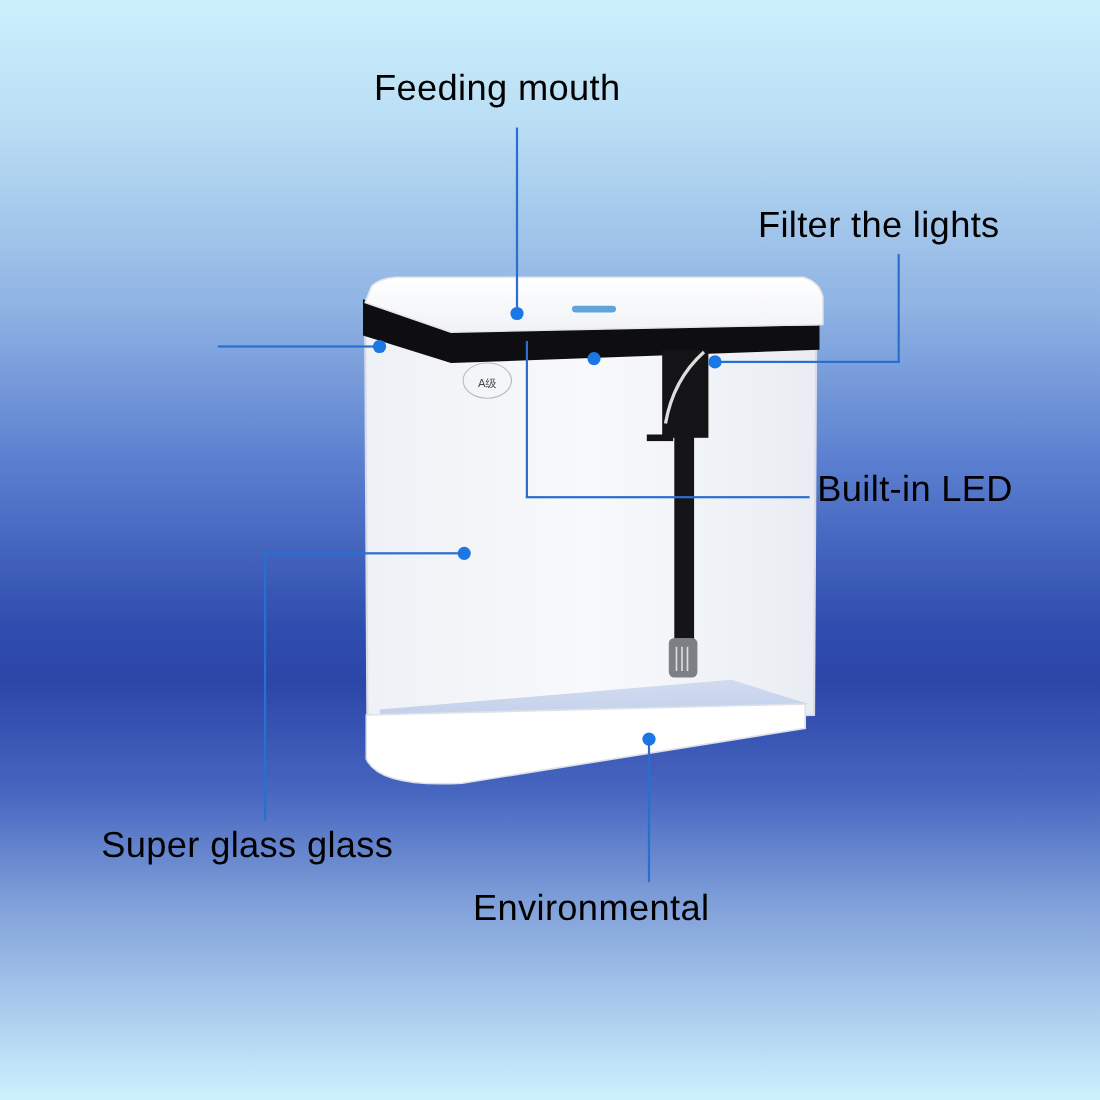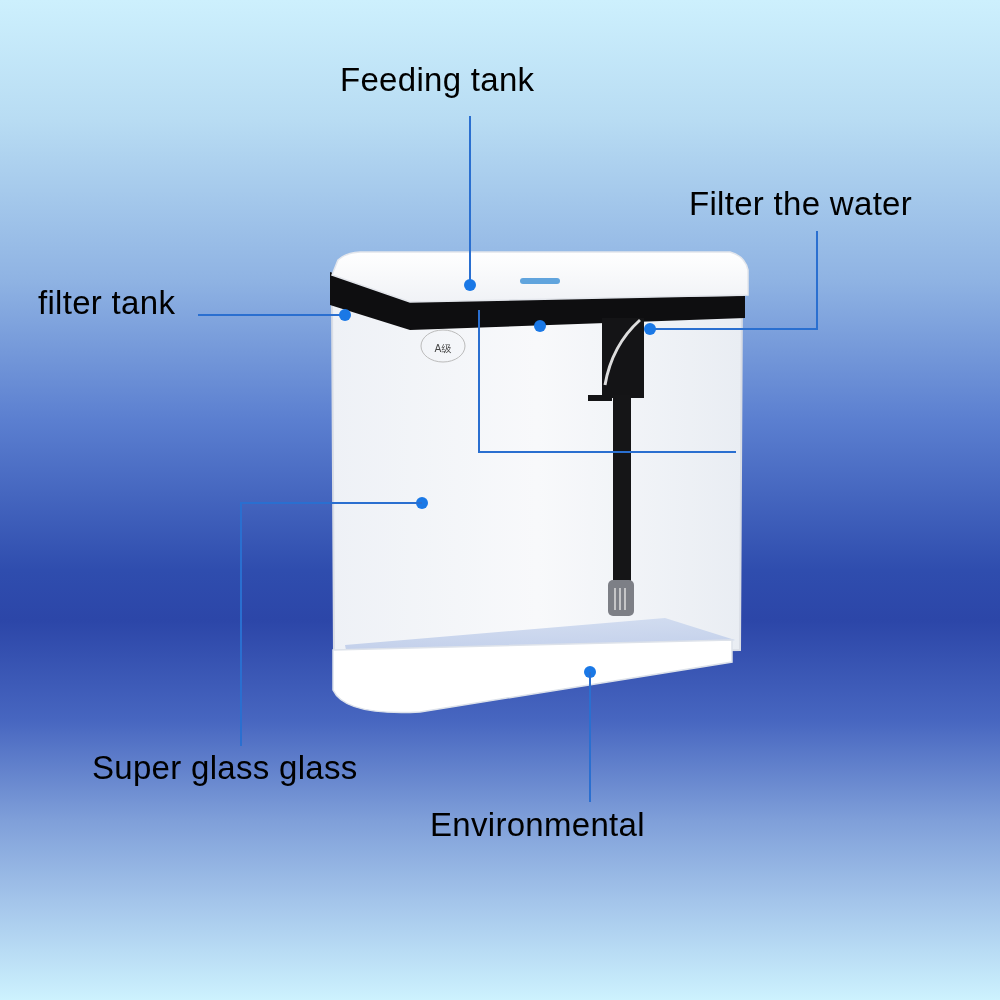--- a/index.html
+++ b/index.html
@@ -68,23 +68,23 @@
 <div class="line" style="left:478px;top:310px;width:2px;height:142px;"></div>
 <div class="line" style="left:478px;top:451px;width:258px;height:2px;"></div>
 
 <div class="dot" style="left:422px;top:503px;"></div>
 <div class="line" style="left:240px;top:502px;width:182px;height:2px;"></div>
 <div class="line" style="left:240px;top:502px;width:2px;height:244px;"></div>
 
 <div class="dot" style="left:590px;top:672px;"></div>
 <div class="line" style="left:589px;top:672px;width:2px;height:130px;"></div>
 
-<div class="label" style="left:340px;top:64px;">Feeding tank</div>
-<div class="label" style="left:689px;top:188px;">Filter the water</div>
+<div class="label" style="left:340px;top:64px;">Feeding mouth</div>
+<div class="label" style="left:689px;top:188px;">Filter the lights</div>
 <div class="label" style="left:38px;top:287px;">
-  <div>filter tank</div>
 </div>
 <div class="label" style="left:743px;top:428px;">
+  <div>Built-in LED</div>
 </div>
 <div class="label" style="left:92px;top:752px;">Super glass glass</div>
 <div class="label" style="left:430px;top:809px;">
   <div>Environmental</div>
 </div>
 
 </body></html>

